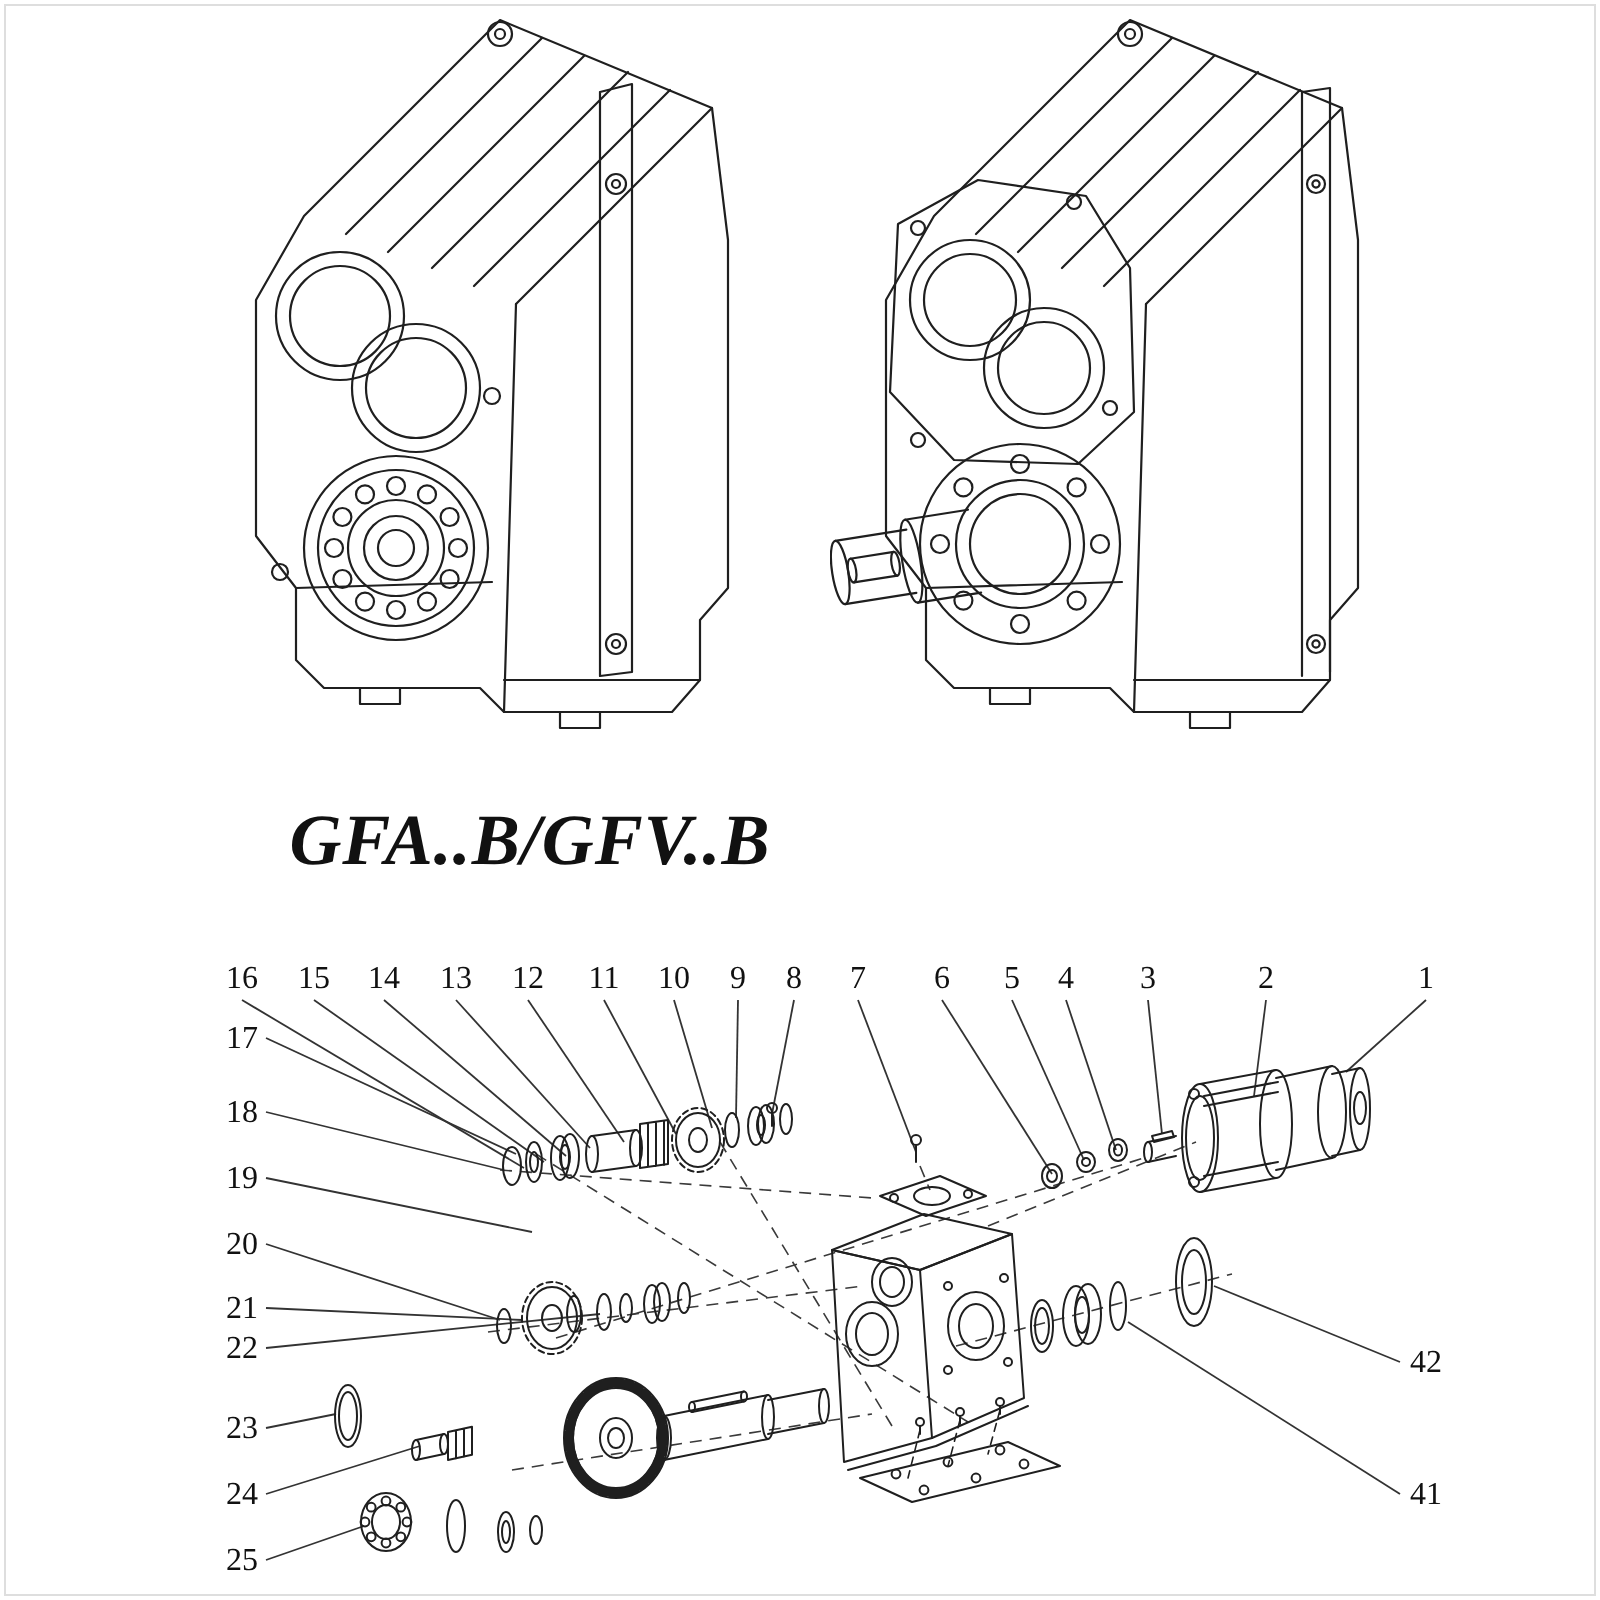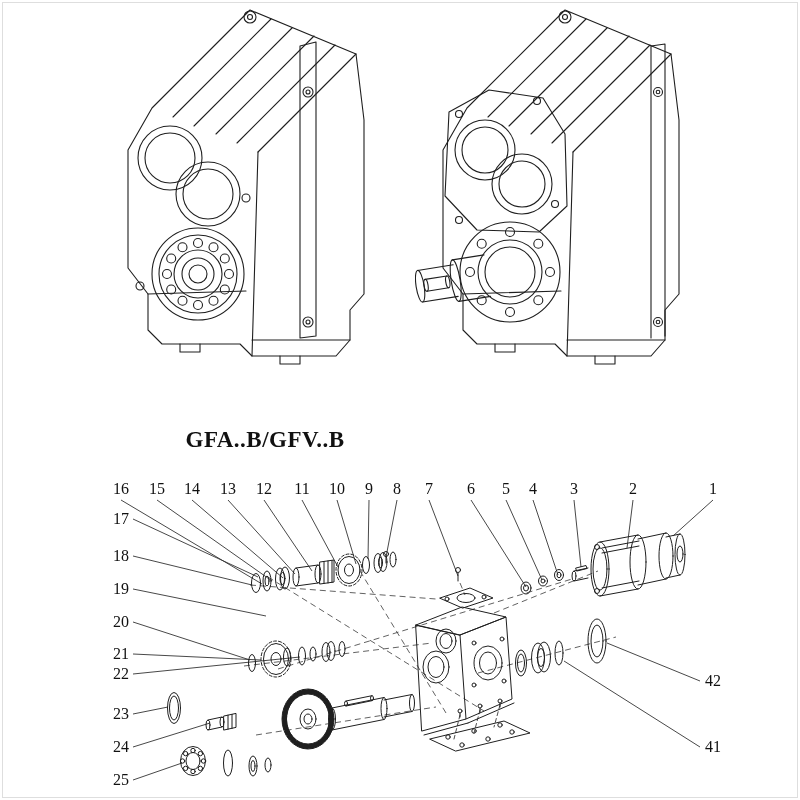--- a/index.html
+++ b/index.html
@@ -6,22 +6,22 @@
   .sheet{
     position:relative;width:800px;height:800px;background:#ffffff;
     font-family:"Liberation Serif","DejaVu Serif",serif;color:#1f1f1f;overflow:hidden;
   }
   .frame{position:absolute;inset:2px;border:1px solid #dedede;pointer-events:none;}
   figure{margin:0;padding:0;}
   .iso{position:absolute;top:0;height:400px;width:300px;}
   .iso-left{left:100px;}
   .iso-right{left:415px;}
   .model-label{
-    position:absolute;top:418px;height:44px;line-height:44px;text-align:center;
-    font-weight:700;font-size:23px;letter-spacing:.5px;color:#111;
+    position:absolute;top:398px;height:44px;line-height:44px;text-align:center;
+    font-weight:700;font-size:36px;letter-spacing:.5px;color:#111;font-style:italic;
   }
   .model-label.left{left:100px;width:330px;}
   .model-label.right{left:430px;width:220px;}
   .exploded{position:absolute;left:16px;top:467px;width:800px;height:333px;}
   svg text{
     font-family:"Liberation Serif","DejaVu Serif",serif;
     font-size:16px;fill:#111;
   }
 </style>
 </head>

